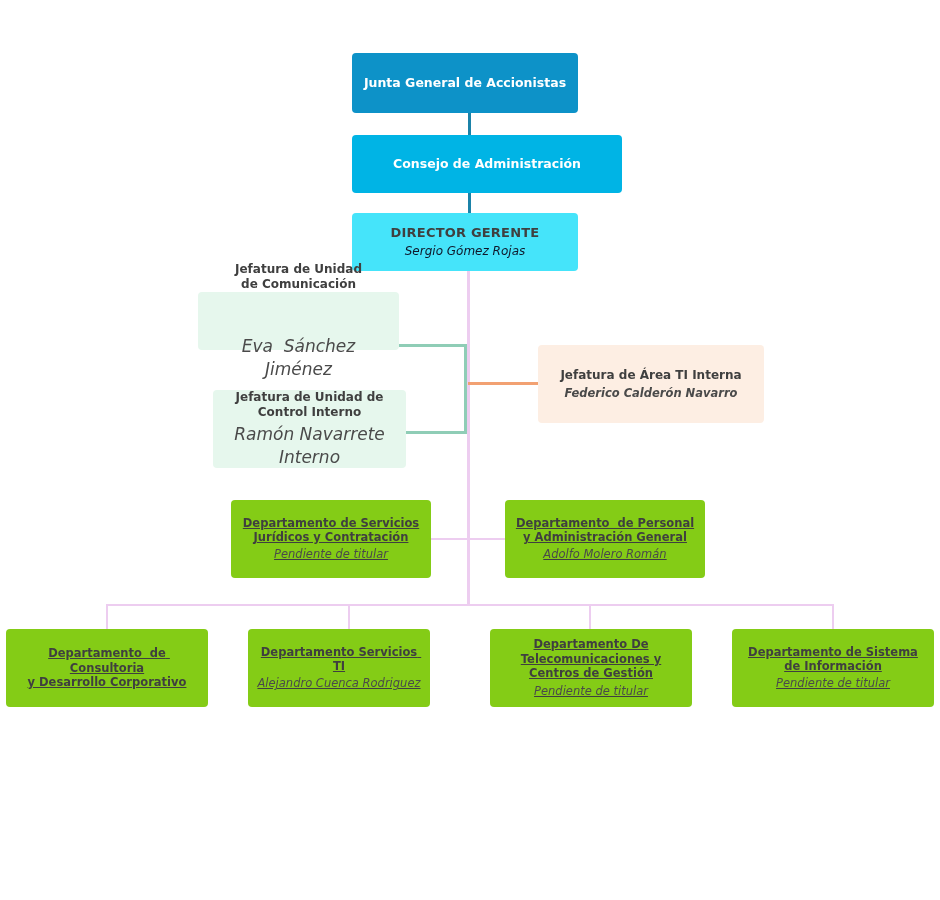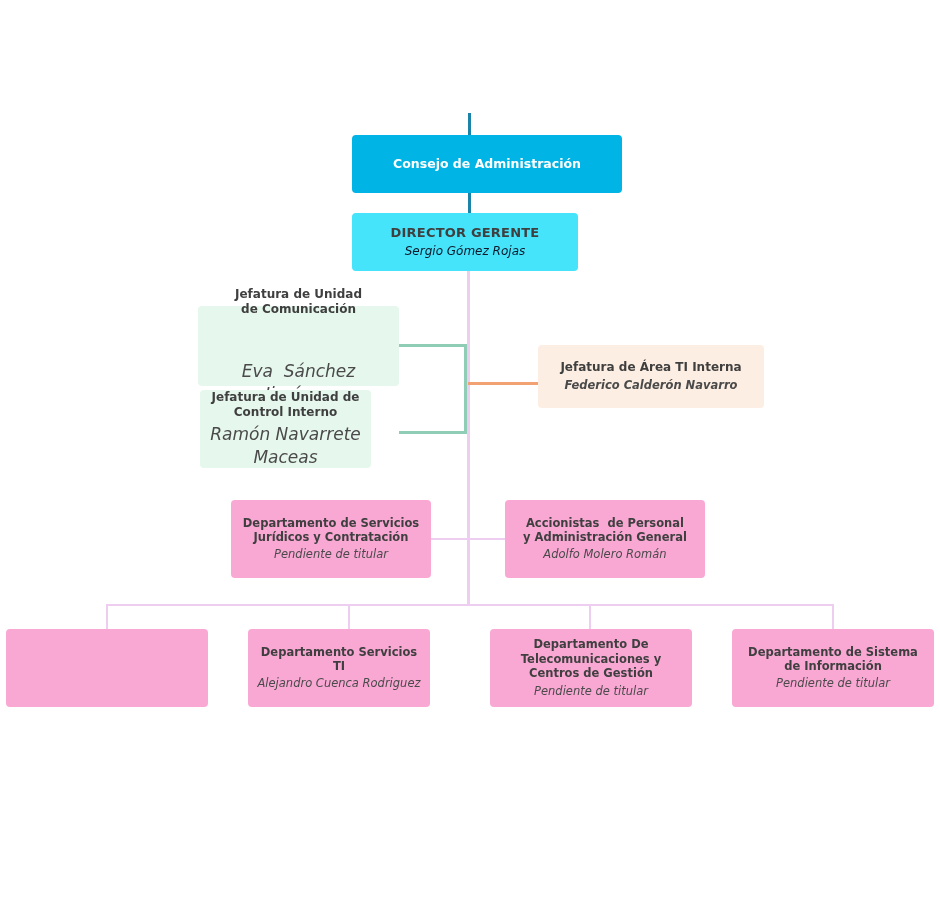--- a/index.html
+++ b/index.html
@@ -82,22 +82,23 @@
   
   .node-peach {
     background: #fdeee3;
     color: #3f3f3f;
   }
   .node-peach .title  { font-size: 12px; }
   .node-peach .person { font-size: 11.5px; color: #4a4a4a; font-weight: bold; }
 
   
   .node-pink {
-    background: #f9a8d4;
+    background: #84cc16;
     color: #3f3f3f;
+    text-decoration: underline;
   }
   .node-pink .title  { font-size: 11.5px; }
   .node-pink .person { font-size: 11.5px; color: #4a4a4a; }
 </style>
 </head>
 <body>
 
 <div id="org-canvas">
 
   <div class="line blue" style="left:468px; top:113px; width:3px; height:22px;"></div>
@@ -116,60 +117,65 @@
 
   <div class="line pink" style="left:431px; top:538px; width:74px; height:2px;"></div>
 
   <div class="line pink" style="left:107px; top:604px; width:727px; height:2px;"></div>
 
   <div class="line pink" style="left:106px; top:604px; width:2px; height:25px;"></div>
   <div class="line pink" style="left:348px; top:604px; width:2px; height:25px;"></div>
   <div class="line pink" style="left:589px; top:604px; width:2px; height:25px;"></div>
   <div class="line pink" style="left:832px; top:604px; width:2px; height:25px;"></div>
 
+  <div class="node tier-top node-junta" style="left:352px; top:53px; width:226px; height:60px;">
+    <div class="title">Junta General de Accionistas</div>
+  </div>
 
   <div class="node tier-top node-consejo" style="left:352px; top:135px; width:270px; height:58px;">
     <div class="title">Consejo de Administración</div>
   </div>
 
   <div class="node node-director" style="left:352px; top:213px; width:226px; height:58px;">
     <div class="title">DIRECTOR GERENTE</div>
     <div class="person">Sergio Gómez Rojas</div>
   </div>
 
-  <div class="node node-green" style="left:198px; top:306px; width:201px; height:80px;gap:40px;">
+  <div class="node node-green" style="left:198px; top:292px; width:201px; height:58px;gap:40px;">
     <div class="title">Jefatura de Unidad
 de Comunicación</div>
     <div class="person">Eva  Sánchez Jiménez</div>
   </div>
 
-  <div class="node node-green" style="left:200px; top:390px; width:171px; height:78px;">
+  <div class="node node-green" style="left:213px; top:390px; width:193px; height:78px;">
     <div class="title">Jefatura de Unidad de
 Control Interno</div>
-    <div class="person">Ramón Navarrete Maceas</div>
+    <div class="person">Ramón Navarrete Interno</div>
   </div>
 
-  <div class="node node-peach" style="left:538px; top:345px; width:226px; height:63px;">
+  <div class="node node-peach" style="left:538px; top:345px; width:226px; height:78px;">
     <div class="title">Jefatura de Área TI Interna</div>
     <div class="person">Federico Calderón Navarro</div>
   </div>
 
   <div class="node node-pink" style="left:231px; top:500px; width:200px; height:78px;">
     <div class="title">Departamento de Servicios
 Jurídicos y Contratación</div>
     <div class="person">Pendiente de titular</div>
   </div>
 
   <div class="node node-pink" style="left:505px; top:500px; width:200px; height:78px;">
-    <div class="title">Accionistas  de Personal
+    <div class="title">Departamento  de Personal
 y Administración General</div>
     <div class="person">Adolfo Molero Román</div>
   </div>
 
   <div class="node node-pink" style="left:6px; top:629px; width:202px; height:78px;">
+    <div class="title">Departamento  de Consultoria
+y Desarrollo Corporativo</div>
   </div>
 
   <div class="node node-pink" style="left:248px; top:629px; width:182px; height:78px;">
     <div class="title">Departamento Servicios TI</div>
     <div class="person">Alejandro Cuenca Rodriguez</div>
   </div>
 
   <div class="node node-pink" style="left:490px; top:629px; width:202px; height:78px;justify-content:center;">
     <div class="title">Departamento De
 Telecomunicaciones y

